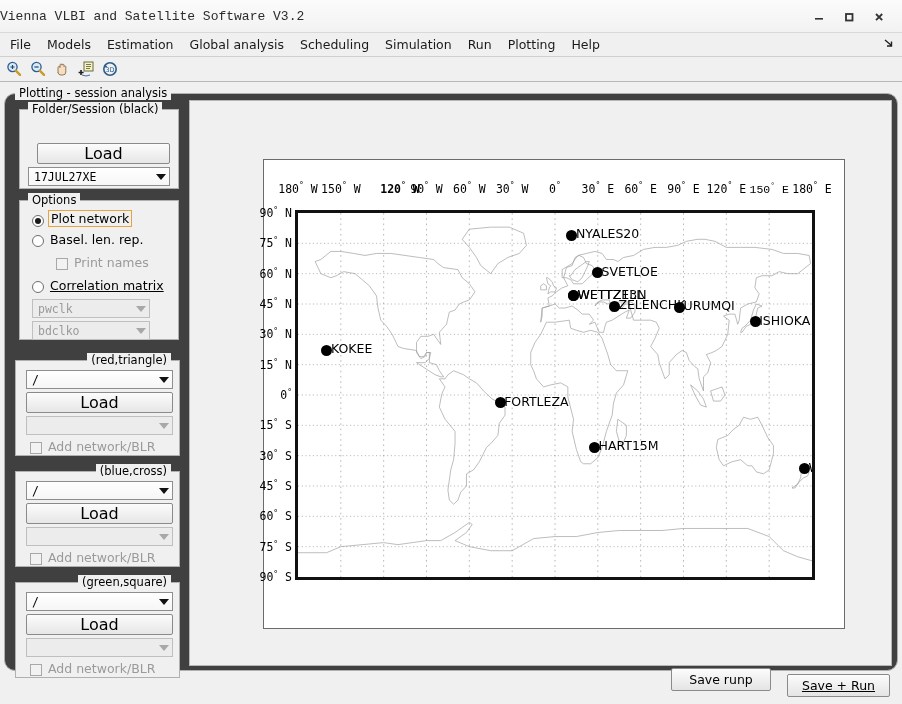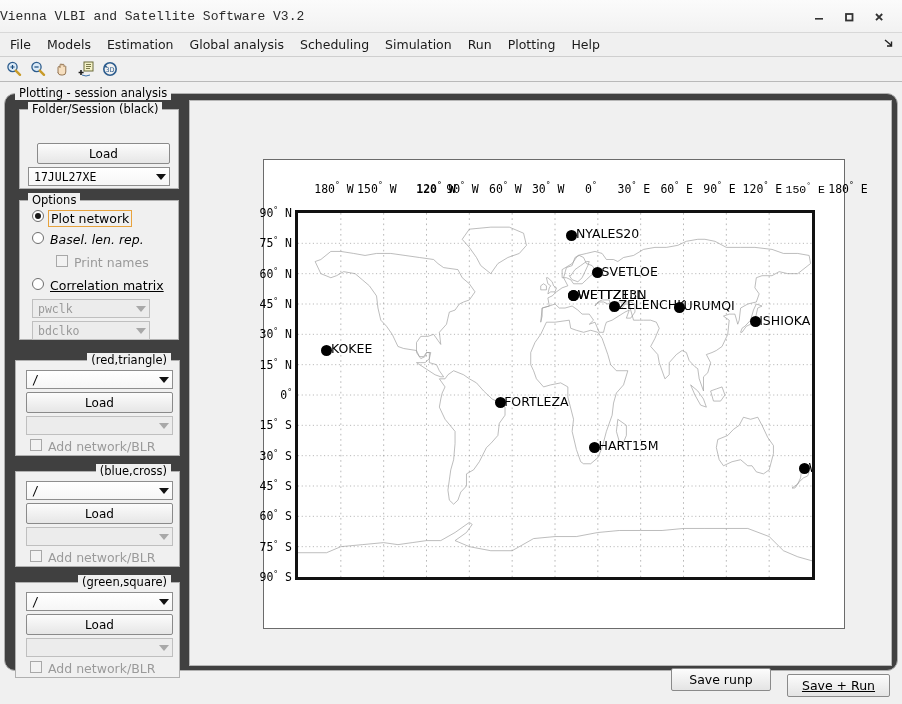--- a/index.html
+++ b/index.html
@@ -96,25 +96,25 @@
     border-top:6px solid #111;
   }
   .combo.disabled { background:#ececec; border:1px solid #bfbfbf; color:#9a9a9a; }
   .combo.disabled .carrow i { border-top-color:#a8a8a8; }
   
   .btn {
     position:absolute; height:21px;
     background: linear-gradient(#fcfcfc, #e6e6e6);
     border:1px solid #8a8a8a; border-radius:2px;
     display:flex; align-items:center; justify-content:center;
-    font-size:12px; color:#000;
+    font-size:16px; color:#000;
   }
   
   .radio-row, .check-row {
-    position:absolute; display:flex; align-items:flex-start; gap:6px; font-size:12.5px;
+    position:absolute; display:flex; align-items:flex-end; gap:6px; font-size:12.5px;
   }
   .radio {
     width:12px; height:12px; border-radius:50%;
     border:1px solid #6e6e6e; background:#fff;
     display:flex; align-items:center; justify-content:center; flex:none;
   }
   .radio.on::after {
     content:""; width:6px; height:6px; border-radius:50%; background:#1a1a1a;
   }
   .check {
@@ -136,21 +136,21 @@
   
   #axes {
     position:absolute; left:31px; top:50px; width:520px; height:370px;
     border:3px solid #111; background:#fff;
   }
   #axes-inner { position:absolute; inset:0; overflow:hidden; }
   .xlab, .ylab {
     position:absolute; font-family:"DejaVu Sans Mono","Liberation Mono",monospace;
     font-size:11.5px; color:#000; white-space:nowrap;
   }
-  .xlab { top:-32px; transform:translateX(-50%);margin-left:36px; }
+  .xlab { top:-32px; transform:translateX(-50%); }
   .ylab { left:-6px; transform:translate(-100%,-50%); }
   .deg { font-size:8px; vertical-align:super; }
   
   .stn { position:absolute; }
   .stn .dot {
     position:absolute; width:11px; height:11px; border-radius:50%;
     background:#000; left:-5.5px; top:-5.5px;
   }
   .stn .nm {
     position:absolute; left:4px; top:-9px;
@@ -257,21 +257,21 @@
         </span>
     </div>
   </div>
 
   <div class="grp" style="left:14px; top:106px; width:160px; height:140px;">
     <div class="legend left">Options</div>
     <div class="radio-row" style="left:12px; top:9px;">
       <span class="radio on"></span>
       <span class="lbl-focus">Plot network</span>
     </div>
-    <div class="radio-row" style="left:12px; top:31px;font-style:italic;">
+    <div class="radio-row" style="left:12px; top:31px;">
       <span class="radio"></span>
       <span>Basel. len. rep.</span>
     </div>
     <div class="check-row" style="left:36px; top:54px;">
       <span class="check"></span>
       <span class="dim">Print names</span>
     </div>
     <div class="radio-row" style="left:12px; top:77px;text-decoration:underline;">
       <span class="radio"></span>
       <span>Correlation matrix</span>

